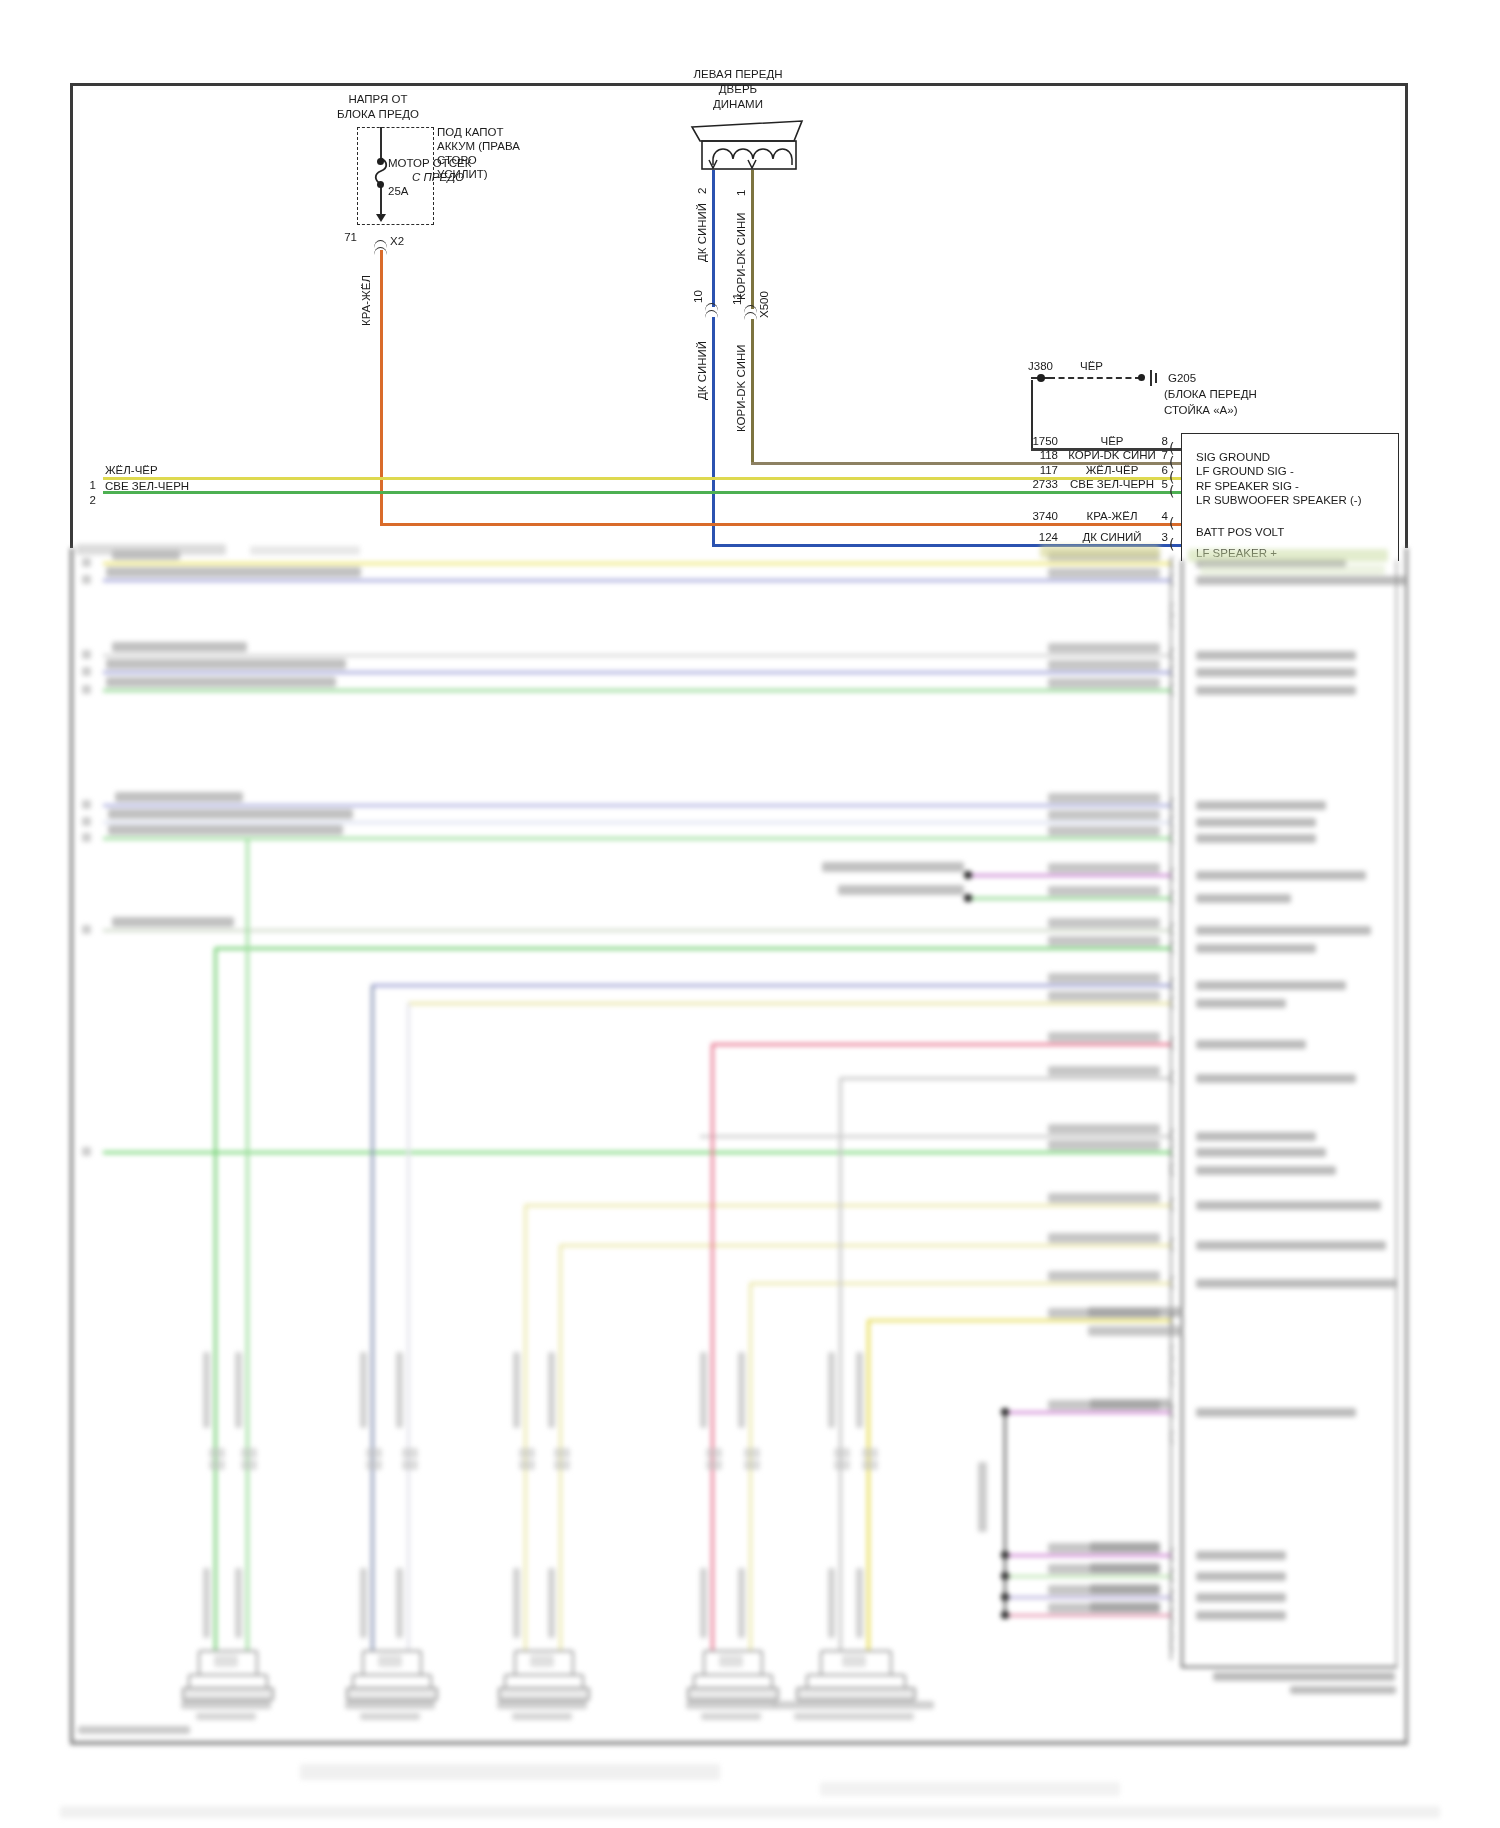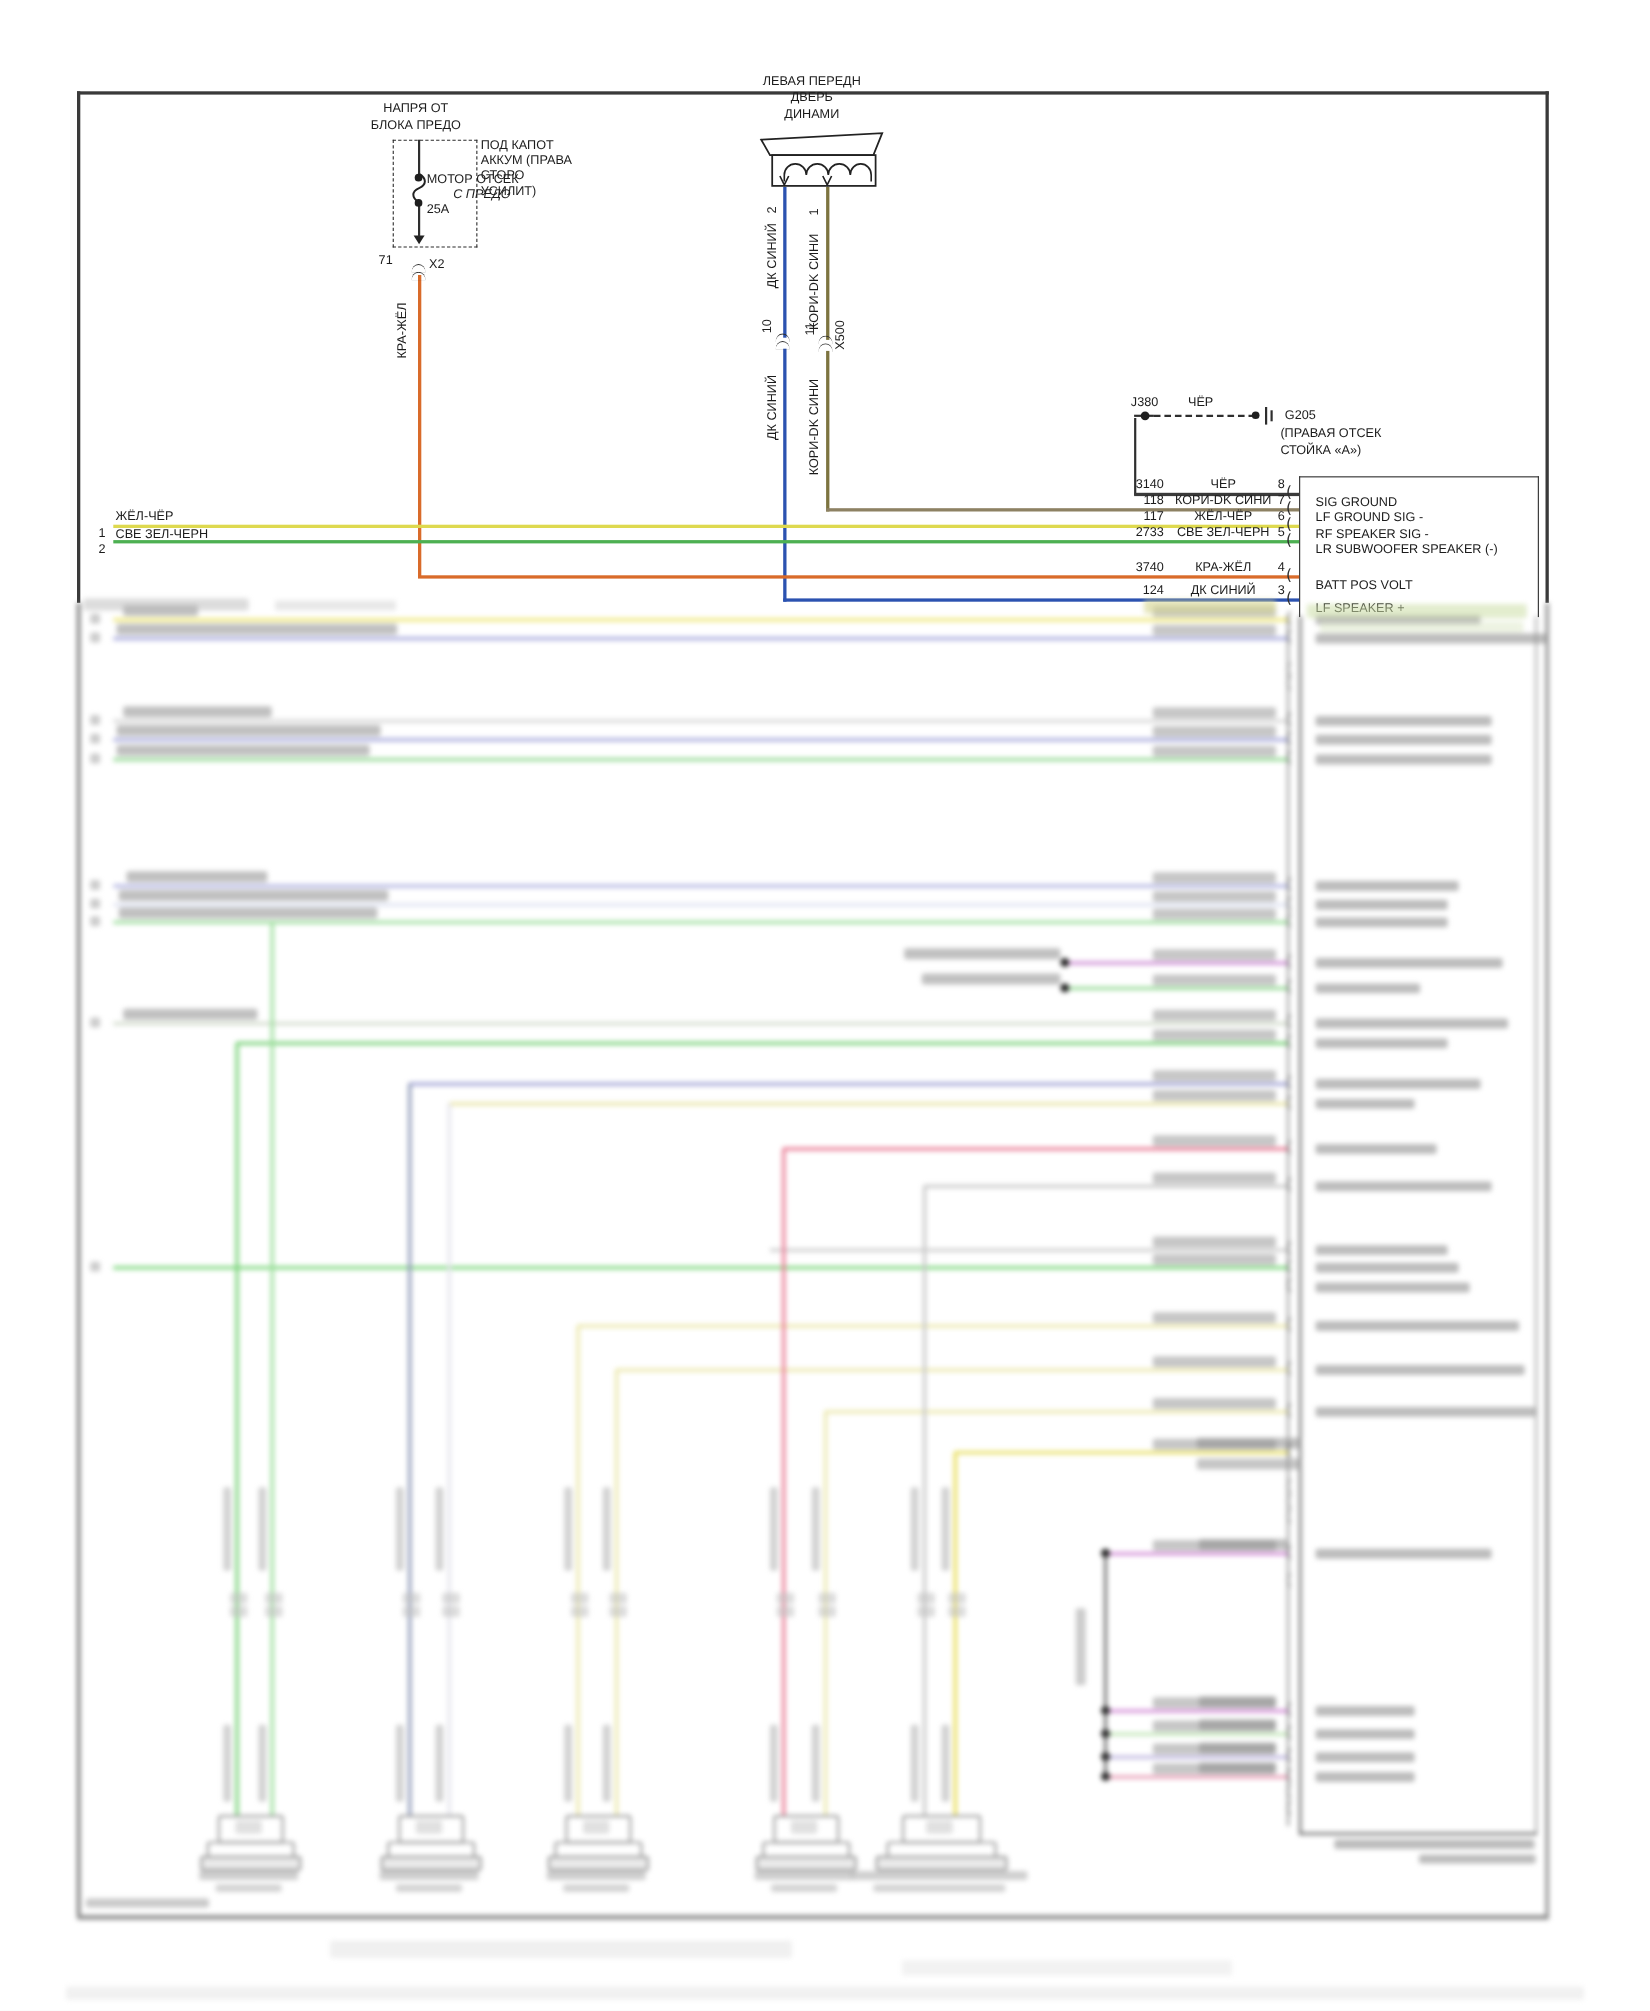--- a/index.html
+++ b/index.html
@@ -66,21 +66,21 @@
   <div class="vlabel" style="left:758px;top:318px;">X500</div>
   <div class="vlabel" style="left:696px;top:400px;">ДК СИНИЙ</div>
   <div class="vlabel" style="left:735px;top:432px;">КОРИ-DK СИНИ</div>
 
   <div class="t" style="left:1028px;top:360px;">J380</div>
   <div class="t" style="left:1080px;top:360px;">ЧЁР</div>
   <div class="abs" style="left:1049px;top:377px;width:92px;height:0;border-top:2px dashed #2e2e2e;"></div>
   <div class="abs" style="left:1150px;top:370px;width:2px;height:16px;background:#2e2e2e;"></div>
   <div class="abs" style="left:1155px;top:373px;width:1.5px;height:10px;background:#2e2e2e;"></div>
   <div class="t" style="left:1168px;top:372px;">G205</div>
-  <div class="t" style="left:1164px;top:388px;">(ПРАВАЯ ОТСЕК</div>
+  <div class="t" style="left:1164px;top:388px;">(БЛОКА ПЕРЕДН</div>
   <div class="t" style="left:1164px;top:404px;">СТОЙКА «А»)</div>
 
   <div class="t tr" style="left:80px;top:479px;width:16px;">1</div>
   <div class="t" style="left:105px;top:464px;">ЖЁЛ-ЧЁР</div>
   <div class="t tr" style="left:80px;top:494px;width:16px;">2</div>
   <div class="t" style="left:105px;top:480px;">СВЕ ЗЕЛ-ЧЕРН</div>
 
   <div class="abs" style="left:1181px;top:433px;width:216px;height:127px;border:1.6px solid #2b2b2b;border-bottom:none;background:#ffffff;"></div>
 
   <div id="sharp-dyn" class="abs" style="left:0;top:0;">
@@ -97,21 +97,21 @@
       <div class="dot" style="left: 1138px; top: 374px; width: 7px; height: 7px;"></div>
       <div class="dot" style="left: 377px; top: 158px; width: 7px; height: 7px;"></div>
       <div class="dot" style="left: 377px; top: 181px; width: 7px; height: 7px;"></div>
       <div class="brk" style="left: 705px; top: 303px;"></div>
       <div class="brk" style="left: 705px; top: 310px;"></div>
       <div class="brk" style="left: 744px; top: 305px;"></div>
       <div class="brk" style="left: 744px; top: 312px;"></div>
       <div class="brk" style="left: 374px; top: 240px;"></div>
       <div class="brk" style="left: 374px; top: 247px;"></div>
       <div class="wire" style="left: 1031px; top: 448px; width: 150px; height: 2.5px; background: rgb(58, 58, 58);"></div>
-      <div class="t tr" style="left: 998px; top: 435px; width: 60px;">3140</div>
+      <div class="t tr" style="left: 998px; top: 435px; width: 60px;">1750</div>
       <div class="t tc" style="left: 1062px; top: 435px; width: 100px;">ЧЁР</div>
       <div class="t tr" style="left: 1128px; top: 435px; width: 40px;">8</div>
       <div class="parc" style="left: 1169px; top: 440px;">(</div>
       <div class="t" style="left: 1196px; top: 451px;">SIG GROUND</div>
       <div class="wire" style="left: 751px; top: 462px; width: 430px; height: 3px; background: rgb(141, 129, 99);"></div>
       <div class="t tr" style="left: 998px; top: 449px; width: 60px;">118</div>
       <div class="t tc" style="left: 1062px; top: 449px; width: 100px;">КОРИ-DK СИНИ</div>
       <div class="t tr" style="left: 1128px; top: 449px; width: 40px;">7</div>
       <div class="parc" style="left: 1169px; top: 454px;">(</div>
       <div class="t" style="left: 1196px; top: 465px;">LF GROUND SIG -</div>

